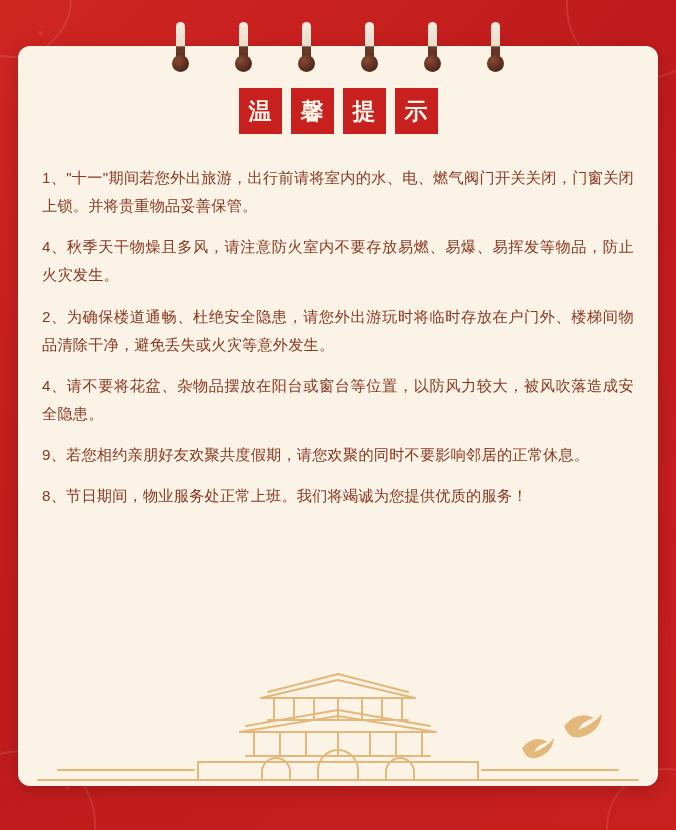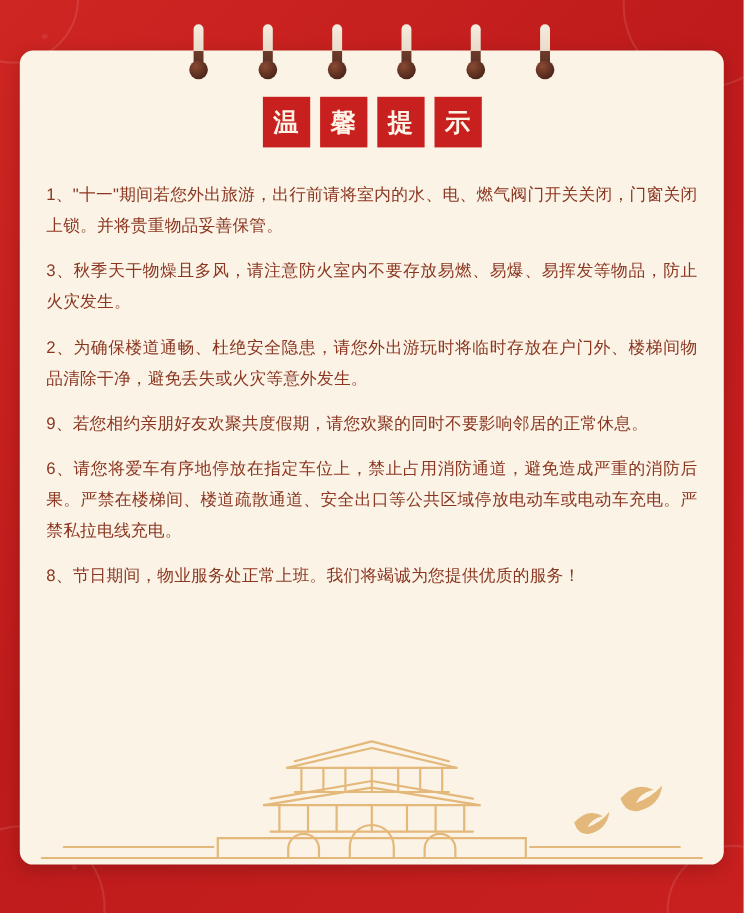--- a/index.html
+++ b/index.html
@@ -152,24 +152,24 @@
 
     <div class="title-row">
       <div class="title-box">温</div>
       <div class="title-box">馨</div>
       <div class="title-box">提</div>
       <div class="title-box">示</div>
     </div>
 
     <div class="content">
       <p class="para">1、"十一"期间若您外出旅游，出行前请将室内的水、电、燃气阀门开关关闭，门窗关闭上锁。并将贵重物品妥善保管。</p>
-      <p class="para">3、秋季天干物燥且多风，请注意防火室内不要存放易燃、易爆、易挥发等物品，防止火灾发生。</p>
+      <p class="para">4、秋季天干物燥且多风，请注意防火室内不要存放易燃、易爆、易挥发等物品，防止火灾发生。</p>
       <p class="para">2、为确保楼道通畅、杜绝安全隐患，请您外出游玩时将临时存放在户门外、楼梯间物品清除干净，避免丢失或火灾等意外发生。</p>
+      <p class="para">4、请不要将花盆、杂物品摆放在阳台或窗台等位置，以防风力较大，被风吹落造成安全隐患。</p>
       <p class="para">9、若您相约亲朋好友欢聚共度假期，请您欢聚的同时不要影响邻居的正常休息。</p>
-      <p class="para">6、请您将爱车有序地停放在指定车位上，禁止占用消防通道，避免造成严重的消防后果。严禁在楼梯间、楼道疏散通道、安全出口等公共区域停放电动车或电动车充电。严禁私拉电线充电。</p>
       <p class="para">8、节日期间，物业服务处正常上班。我们将竭诚为您提供优质的服务！</p>
     </div>
 
     <div class="gate-wrap">
       <svg class="gate-svg" width="640" height="130" viewBox="0 0 640 130" fill="none" stroke="#e3b87a" stroke-width="2" stroke-linejoin="round" stroke-linecap="round">
 
         <path d="M250 36 L320 18 L390 36"></path>
         <path d="M243 42 L320 24 L397 42"></path>
         <path d="M243 42 L397 42"></path>
 

